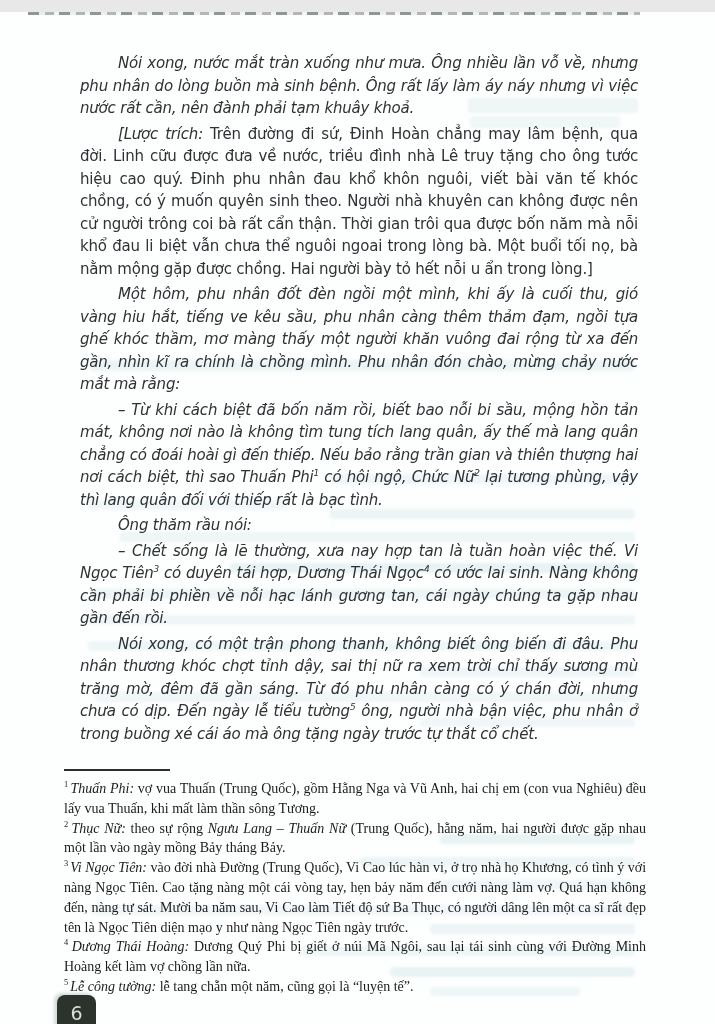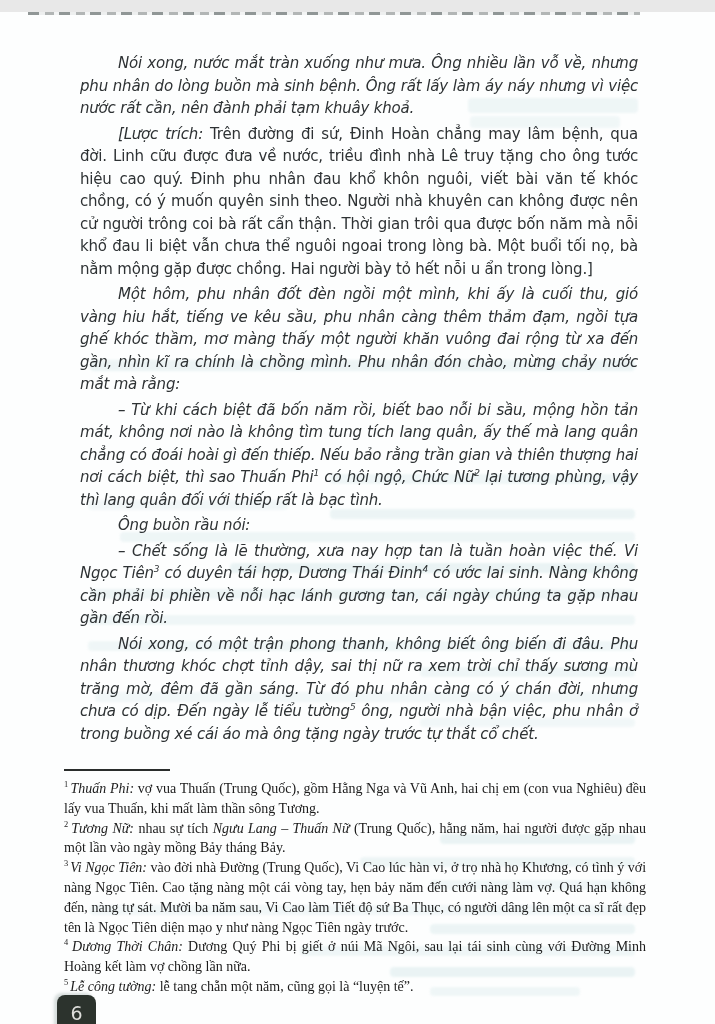--- a/index.html
+++ b/index.html
@@ -108,31 +108,31 @@
       <div class="bleed" style="left: 300px; top: 934px; width: 335px; height: 10px; opacity: 0.12;"></div>
       <div class="bleed" style="left: 390px; top: 955px; width: 245px; height: 10px; opacity: 0.17;"></div>
       <div class="bleed" style="left: 430px; top: 975px; width: 150px; height: 9px; opacity: 0.12;"></div>
     </div>
 
   <div class="body-text">
     <p class="para"><span class="it">Nói xong, nước mắt tràn xuống như mưa. Ông nhiều lần vỗ về, nhưng phu nhân do lòng buồn mà sinh bệnh. Ông rất lấy làm áy náy nhưng vì việc nước rất cần, nên đành phải tạm khuây khoả.</span></p>
     <p class="para"><span class="it">[Lược trích: </span><span>Trên đường đi sứ, Đinh Hoàn chẳng may lâm bệnh, qua đời. Linh cữu được đưa về nước, triều đình nhà Lê truy tặng cho ông tước hiệu cao quý. Đinh phu nhân đau khổ khôn nguôi, viết bài văn tế khóc chồng, có ý muốn quyên sinh theo. Người nhà khuyên can không được nên cử người trông coi bà rất cẩn thận. Thời gian trôi qua được bốn năm mà nỗi khổ đau li biệt vẫn chưa thể nguôi ngoai trong lòng bà. Một buổi tối nọ, bà nằm mộng gặp được chồng. Hai người bày tỏ hết nỗi u ẩn trong lòng.]</span></p>
     <p class="para"><span class="it">Một hôm, phu nhân đốt đèn ngồi một mình, khi ấy là cuối thu, gió vàng hiu hắt, tiếng ve kêu sầu, phu nhân càng thêm thảm đạm, ngồi tựa ghế khóc thầm, mơ màng thấy một người khăn vuông đai rộng từ xa đến gần, nhìn kĩ ra chính là chồng mình. Phu nhân đón chào, mừng chảy nước mắt mà rằng:</span></p>
     <p class="para"><span class="it">– Từ khi cách biệt đã bốn năm rồi, biết bao nỗi bi sầu, mộng hồn tản mát, không nơi nào là không tìm tung tích lang quân, ấy thế mà lang quân chẳng có đoái hoài gì đến thiếp. Nếu bảo rằng trần gian và thiên thượng hai nơi cách biệt, thì sao Thuấn Phi</span><sup class="it">1</sup><span class="it"> có hội ngộ, Chức Nữ</span><sup class="it">2</sup><span class="it"> lại tương phùng, vậy thì lang quân đối với thiếp rất là bạc tình.</span></p>
-    <p class="para"><span class="it">Ông buồn rầu nói:</span></p>
-    <p class="para"><span class="it">– Chết sống là lẽ thường, xưa nay hợp tan là tuần hoàn việc thế. Vi Ngọc Tiên</span><sup class="it">3</sup><span class="it"> có duyên tái hợp, Dương Thái Đinh</span><sup class="it">4</sup><span class="it"> có ước lai sinh. Nàng không cần phải bi phiền về nỗi hạc lánh gương tan, cái ngày chúng ta gặp nhau gần đến rồi.</span></p>
+    <p class="para"><span class="it">Ông thăm rầu nói:</span></p>
+    <p class="para"><span class="it">– Chết sống là lẽ thường, xưa nay hợp tan là tuần hoàn việc thế. Vi Ngọc Tiên</span><sup class="it">3</sup><span class="it"> có duyên tái hợp, Dương Thái Ngọc</span><sup class="it">4</sup><span class="it"> có ước lai sinh. Nàng không cần phải bi phiền về nỗi hạc lánh gương tan, cái ngày chúng ta gặp nhau gần đến rồi.</span></p>
     <p class="para"><span class="it">Nói xong, có một trận phong thanh, không biết ông biến đi đâu. Phu nhân thương khóc chợt tỉnh dậy, sai thị nữ ra xem trời chỉ thấy sương mù trăng mờ, đêm đã gần sáng. Từ đó phu nhân càng có ý chán đời, nhưng chưa có dịp. Đến ngày lễ tiểu tường</span><sup class="it">5</sup><span class="it"> ông, người nhà bận việc, phu nhân ở trong buồng xé cái áo mà ông tặng ngày trước tự thắt cổ chết.</span></p>
   </div>
 
   <div class="footnote-area">
     <hr class="footnote-rule">
     <p class="footnote"><sup>1 </sup><span class="it">Thuấn Phi:</span><span> vợ vua Thuấn (Trung Quốc), gồm Hằng Nga và Vũ Anh, hai chị em (con vua Nghiêu) đều lấy vua Thuấn, khi mất làm thần sông Tương.</span></p>
-    <p class="footnote"><sup>2 </sup><span class="it">Tương Nữ:</span><span> nhau sự tích </span><span class="it">Ngưu Lang – Thuấn Nữ</span><span> (Trung Quốc), hằng năm, hai người được gặp nhau một lần vào ngày mồng Bảy tháng Bảy.</span></p>
+    <p class="footnote"><sup>2 </sup><span class="it">Thục Nữ:</span><span> theo sự rộng </span><span class="it">Ngưu Lang – Thuấn Nữ</span><span> (Trung Quốc), hằng năm, hai người được gặp nhau một lần vào ngày mồng Bảy tháng Bảy.</span></p>
     <p class="footnote"><sup>3 </sup><span class="it">Vi Ngọc Tiên:</span><span> vào đời nhà Đường (Trung Quốc), Vi Cao lúc hàn vi, ở trọ nhà họ Khương, có tình ý với nàng Ngọc Tiên. Cao tặng nàng một cái vòng tay, hẹn bảy năm đến cưới nàng làm vợ. Quá hạn không đến, nàng tự sát. Mười ba năm sau, Vi Cao làm Tiết độ sứ Ba Thục, có người dâng lên một ca sĩ rất đẹp tên là Ngọc Tiên diện mạo y như nàng Ngọc Tiên ngày trước.</span></p>
-    <p class="footnote"><sup>4 </sup><span class="it">Dương Thời Chân:</span><span> Dương Quý Phi bị giết ở núi Mã Ngôi, sau lại tái sinh cùng với Đường Minh Hoàng kết làm vợ chồng lần nữa.</span></p>
+    <p class="footnote"><sup>4 </sup><span class="it">Dương Thái Hoàng:</span><span> Dương Quý Phi bị giết ở núi Mã Ngôi, sau lại tái sinh cùng với Đường Minh Hoàng kết làm vợ chồng lần nữa.</span></p>
     <p class="footnote"><sup>5 </sup><span class="it">Lễ công tường:</span><span> lễ tang chẵn một năm, cũng gọi là “luyện tế”.</span></p>
   </div>
 
   <div class="page-number-badge">
     <span>6</span>
   </div>
 
 </div>
 
 </body></html>

